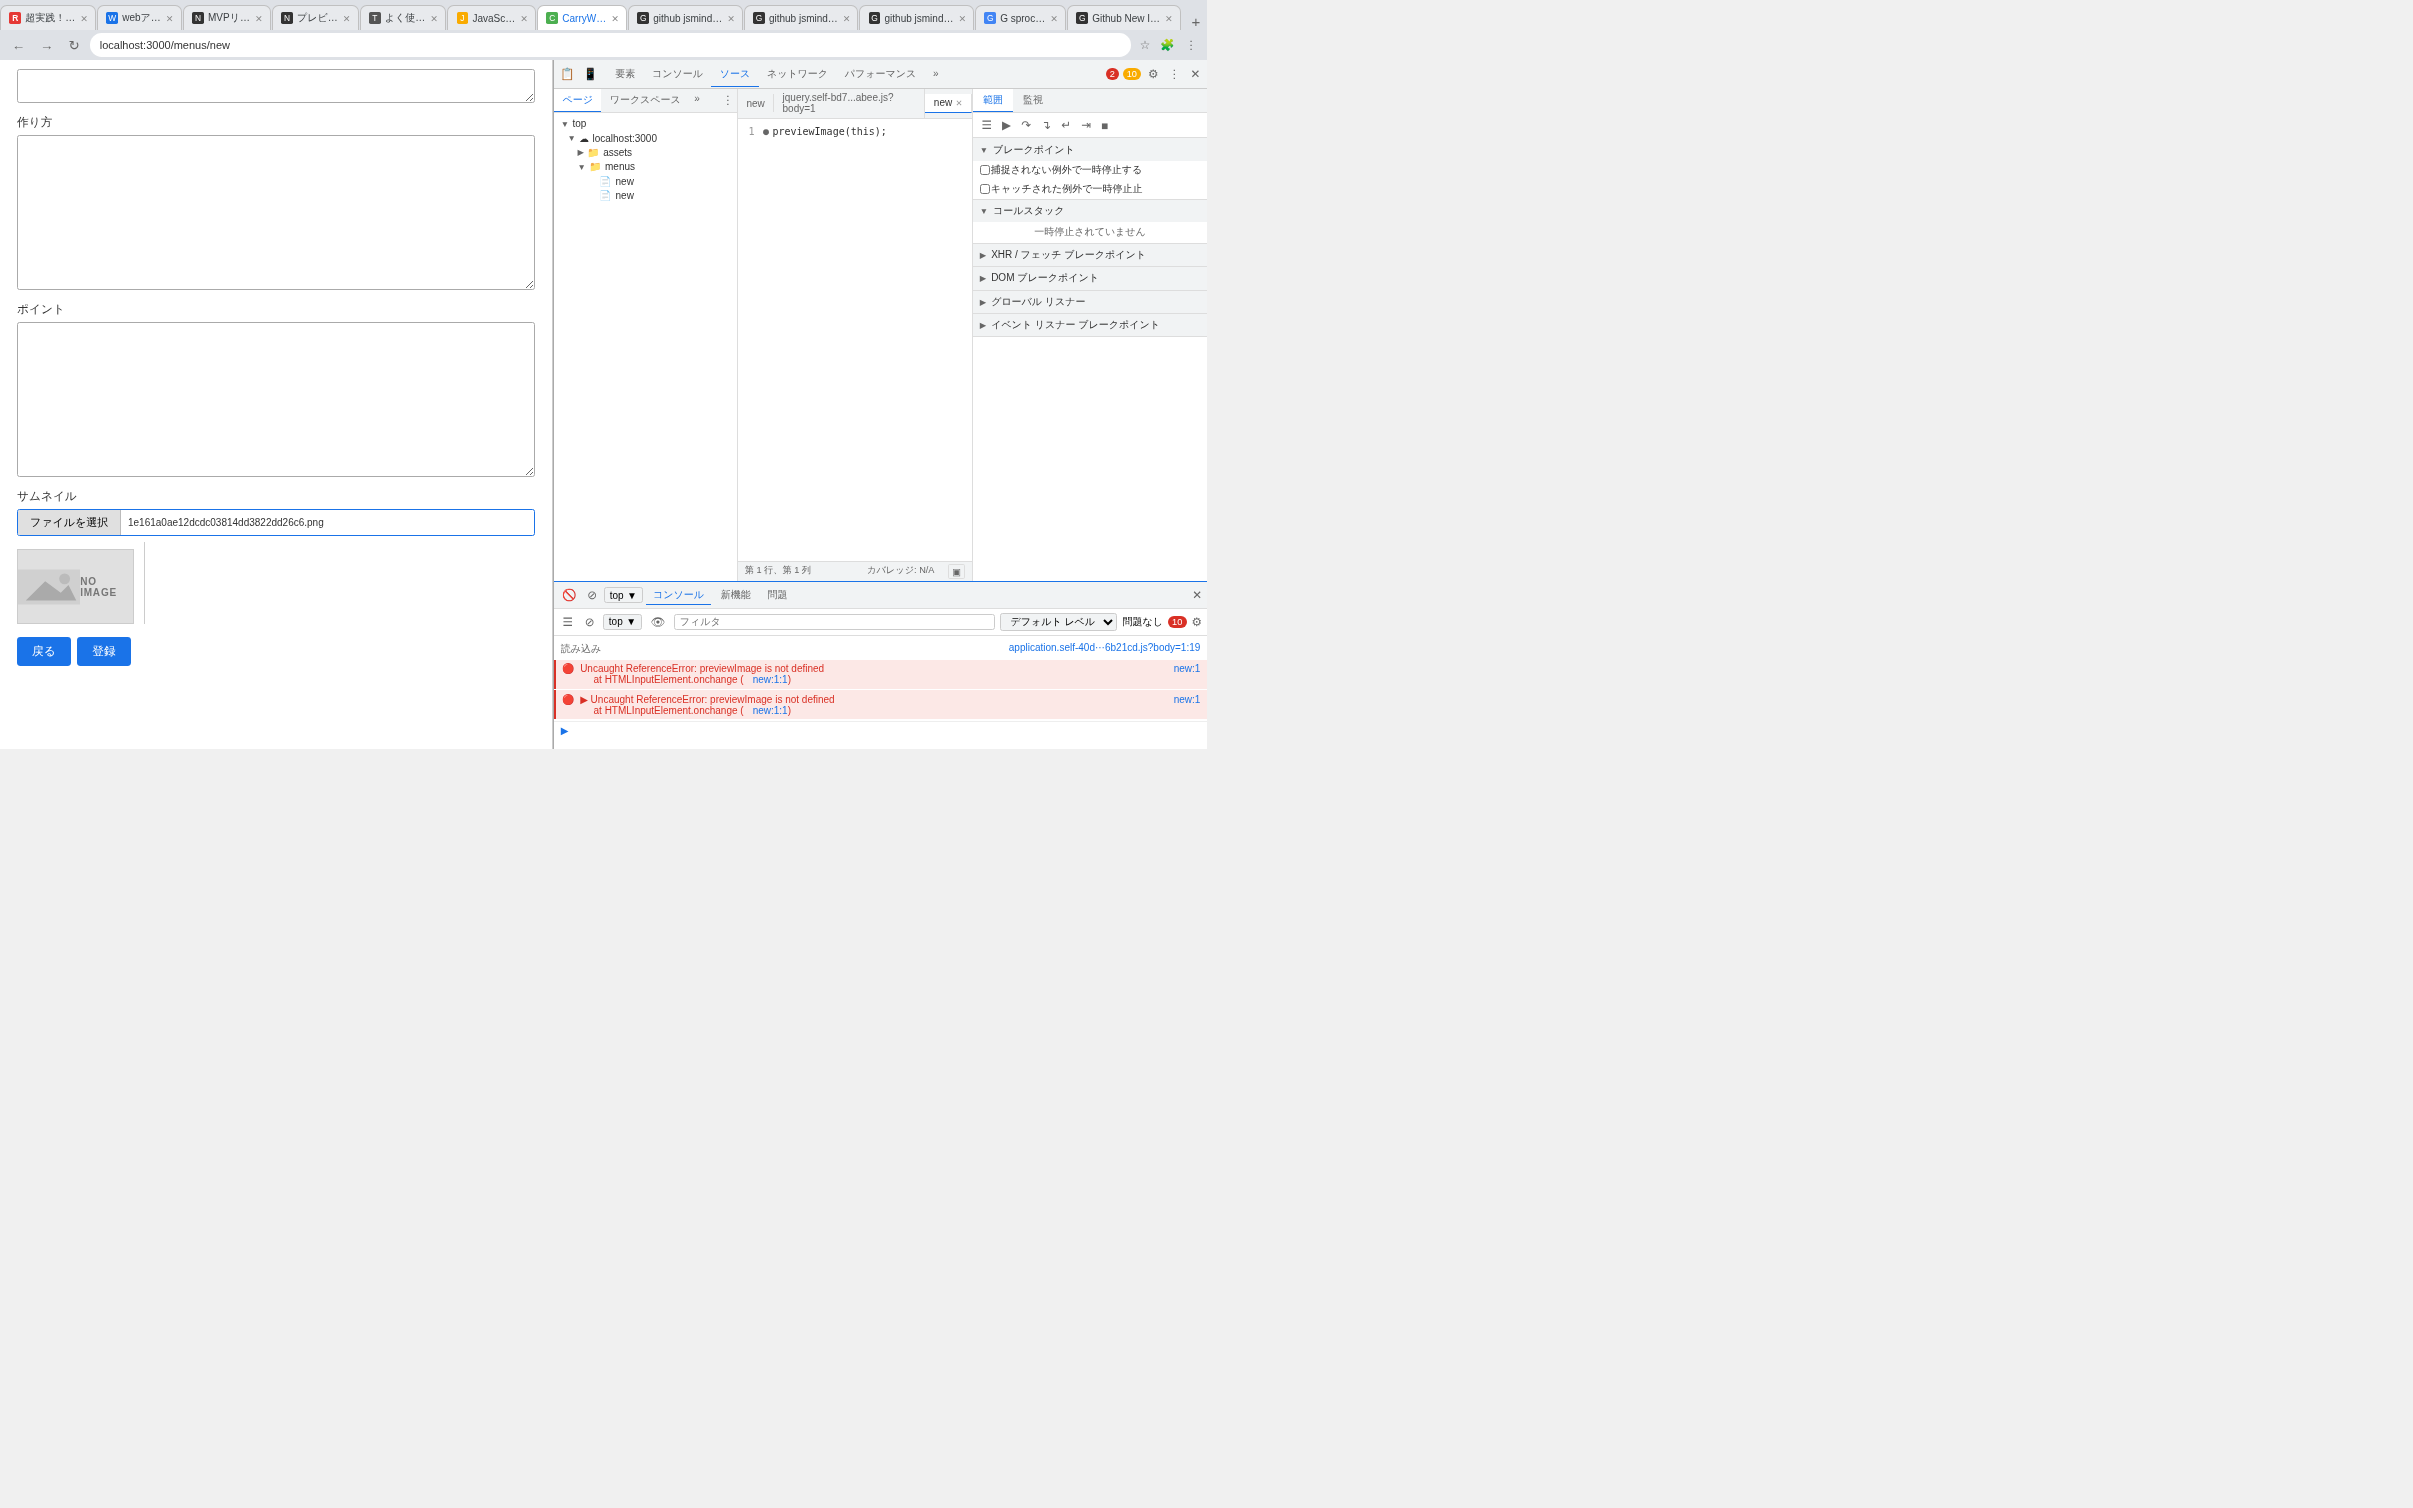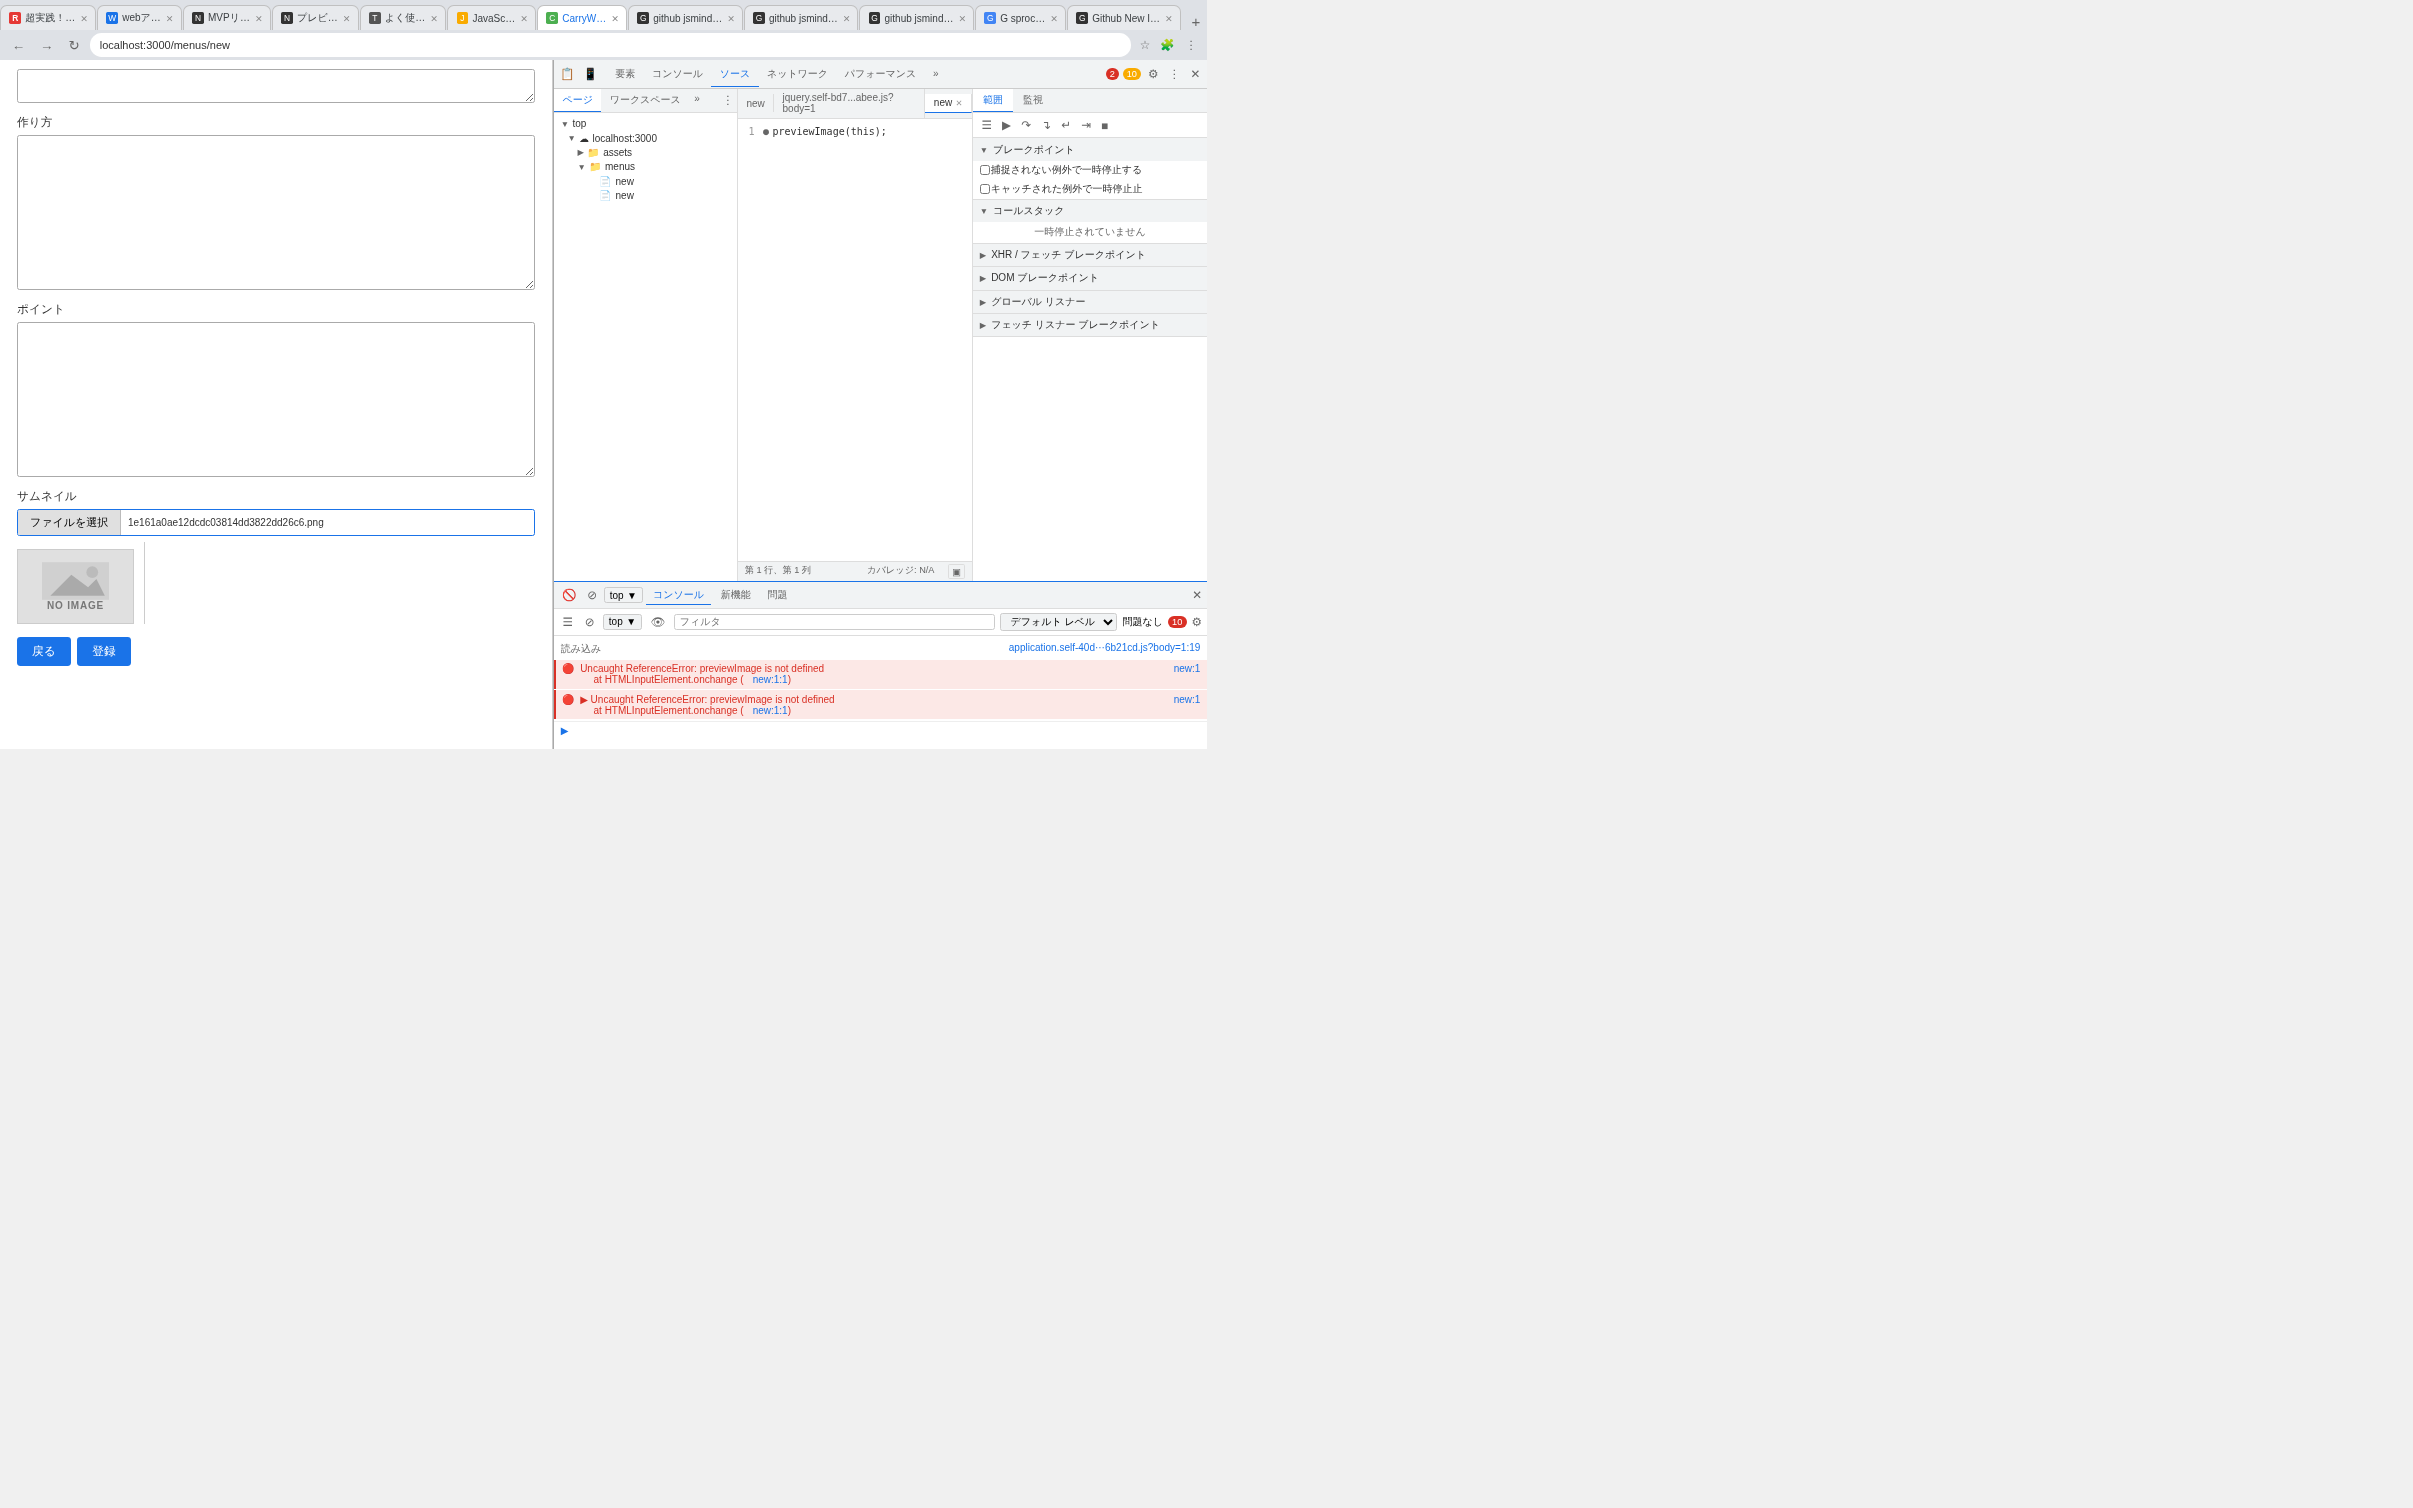--- a/index.html
+++ b/index.html
@@ -31,21 +31,21 @@
     .tsukurikata-textarea { width: 100%; height: 155px; border: 0.8px solid #aaa; border-radius: 2.5px; padding: 5px; font-size: 11px; resize: vertical; }
     .points-label { font-size: 11.7px; color: #333; margin: 10px 0 5px 0; display: block; }
     .points-textarea { width: 100%; height: 155px; border: 0.8px solid #aaa; border-radius: 2.5px; padding: 5px; font-size: 11px; resize: vertical; }
 
     .thumbnail-section { margin-top: 10px; }
     .thumbnail-label { font-size: 11.7px; color: #333; margin-bottom: 5px; display: block; }
     .file-input-row { display: flex; align-items: center; border: 1.7px solid #1a73e8; border-radius: 2.5px; overflow: hidden; }
     .file-btn { background: #e0e0e0; border: none; border-right: 0.8px solid #bbb; padding: 5px 12px; font-size: 11px; cursor: pointer; white-space: nowrap; }
     .file-name { flex: 1; padding: 5px 6.7px; font-size: 10px; color: #333; background: #fff; }
 
-    .no-image-box { width: 117px; height: 75px; background: #e0e0e0; border: 0.8px solid #ccc; display: flex; flex-direction: column; align-items: center; justify-content: center; margin-top: 6.7px; }
+    .no-image-box { width: 117px; height: 75px; background: #e0e0e0; border: 0.8px solid #ccc; display: flex; flex-direction: row; align-items: center; justify-content: center; margin-top: 6.7px; }
     .no-image-text { font-size: 10px; color: #777; font-weight: bold; letter-spacing: 0.8px; }
 
     .btn-row { display: flex; gap: 6.7px; margin-top: 13.4px; margin-bottom: 17px; }
     .btn-back { background: #1a73e8; color: white; border: none; padding: 6.7px 15px; border-radius: 3.4px; font-size: 11.7px; cursor: pointer; }
     .btn-register { background: #1a73e8; color: white; border: none; padding: 6.7px 15px; border-radius: 3.4px; font-size: 11.7px; cursor: pointer; }
 
     
     .devtools-panel { flex: 1; background: #fff; display: flex; flex-direction: column; border-left: 0.8px solid #aaa; font-size: 10px; }
 
     .devtools-tabs { display: flex; align-items: center; background: #f1f3f4; border-bottom: 0.8px solid #ccc; height: 28.5px; padding: 0 3.4px; }
@@ -410,21 +410,21 @@
           <div class="debug-section">
             <div class="debug-section-header">
               <span class="debug-section-arrow">▶</span>
               <span>グローバル リスナー</span>
             </div>
           </div>
 
           <div class="debug-section">
             <div class="debug-section-header">
               <span class="debug-section-arrow">▶</span>
-              <span>フェッチ リスナー ブレークポイント</span>
+              <span>イベント リスナー ブレークポイント</span>
             </div>
           </div>
         </div>
       </div>
 
       <div class="console-panel">
         <div class="console-toolbar">
           <button class="devtools-icon-btn">🚫</button>
           <button class="devtools-icon-btn">⊘</button>
           <div class="console-context">

